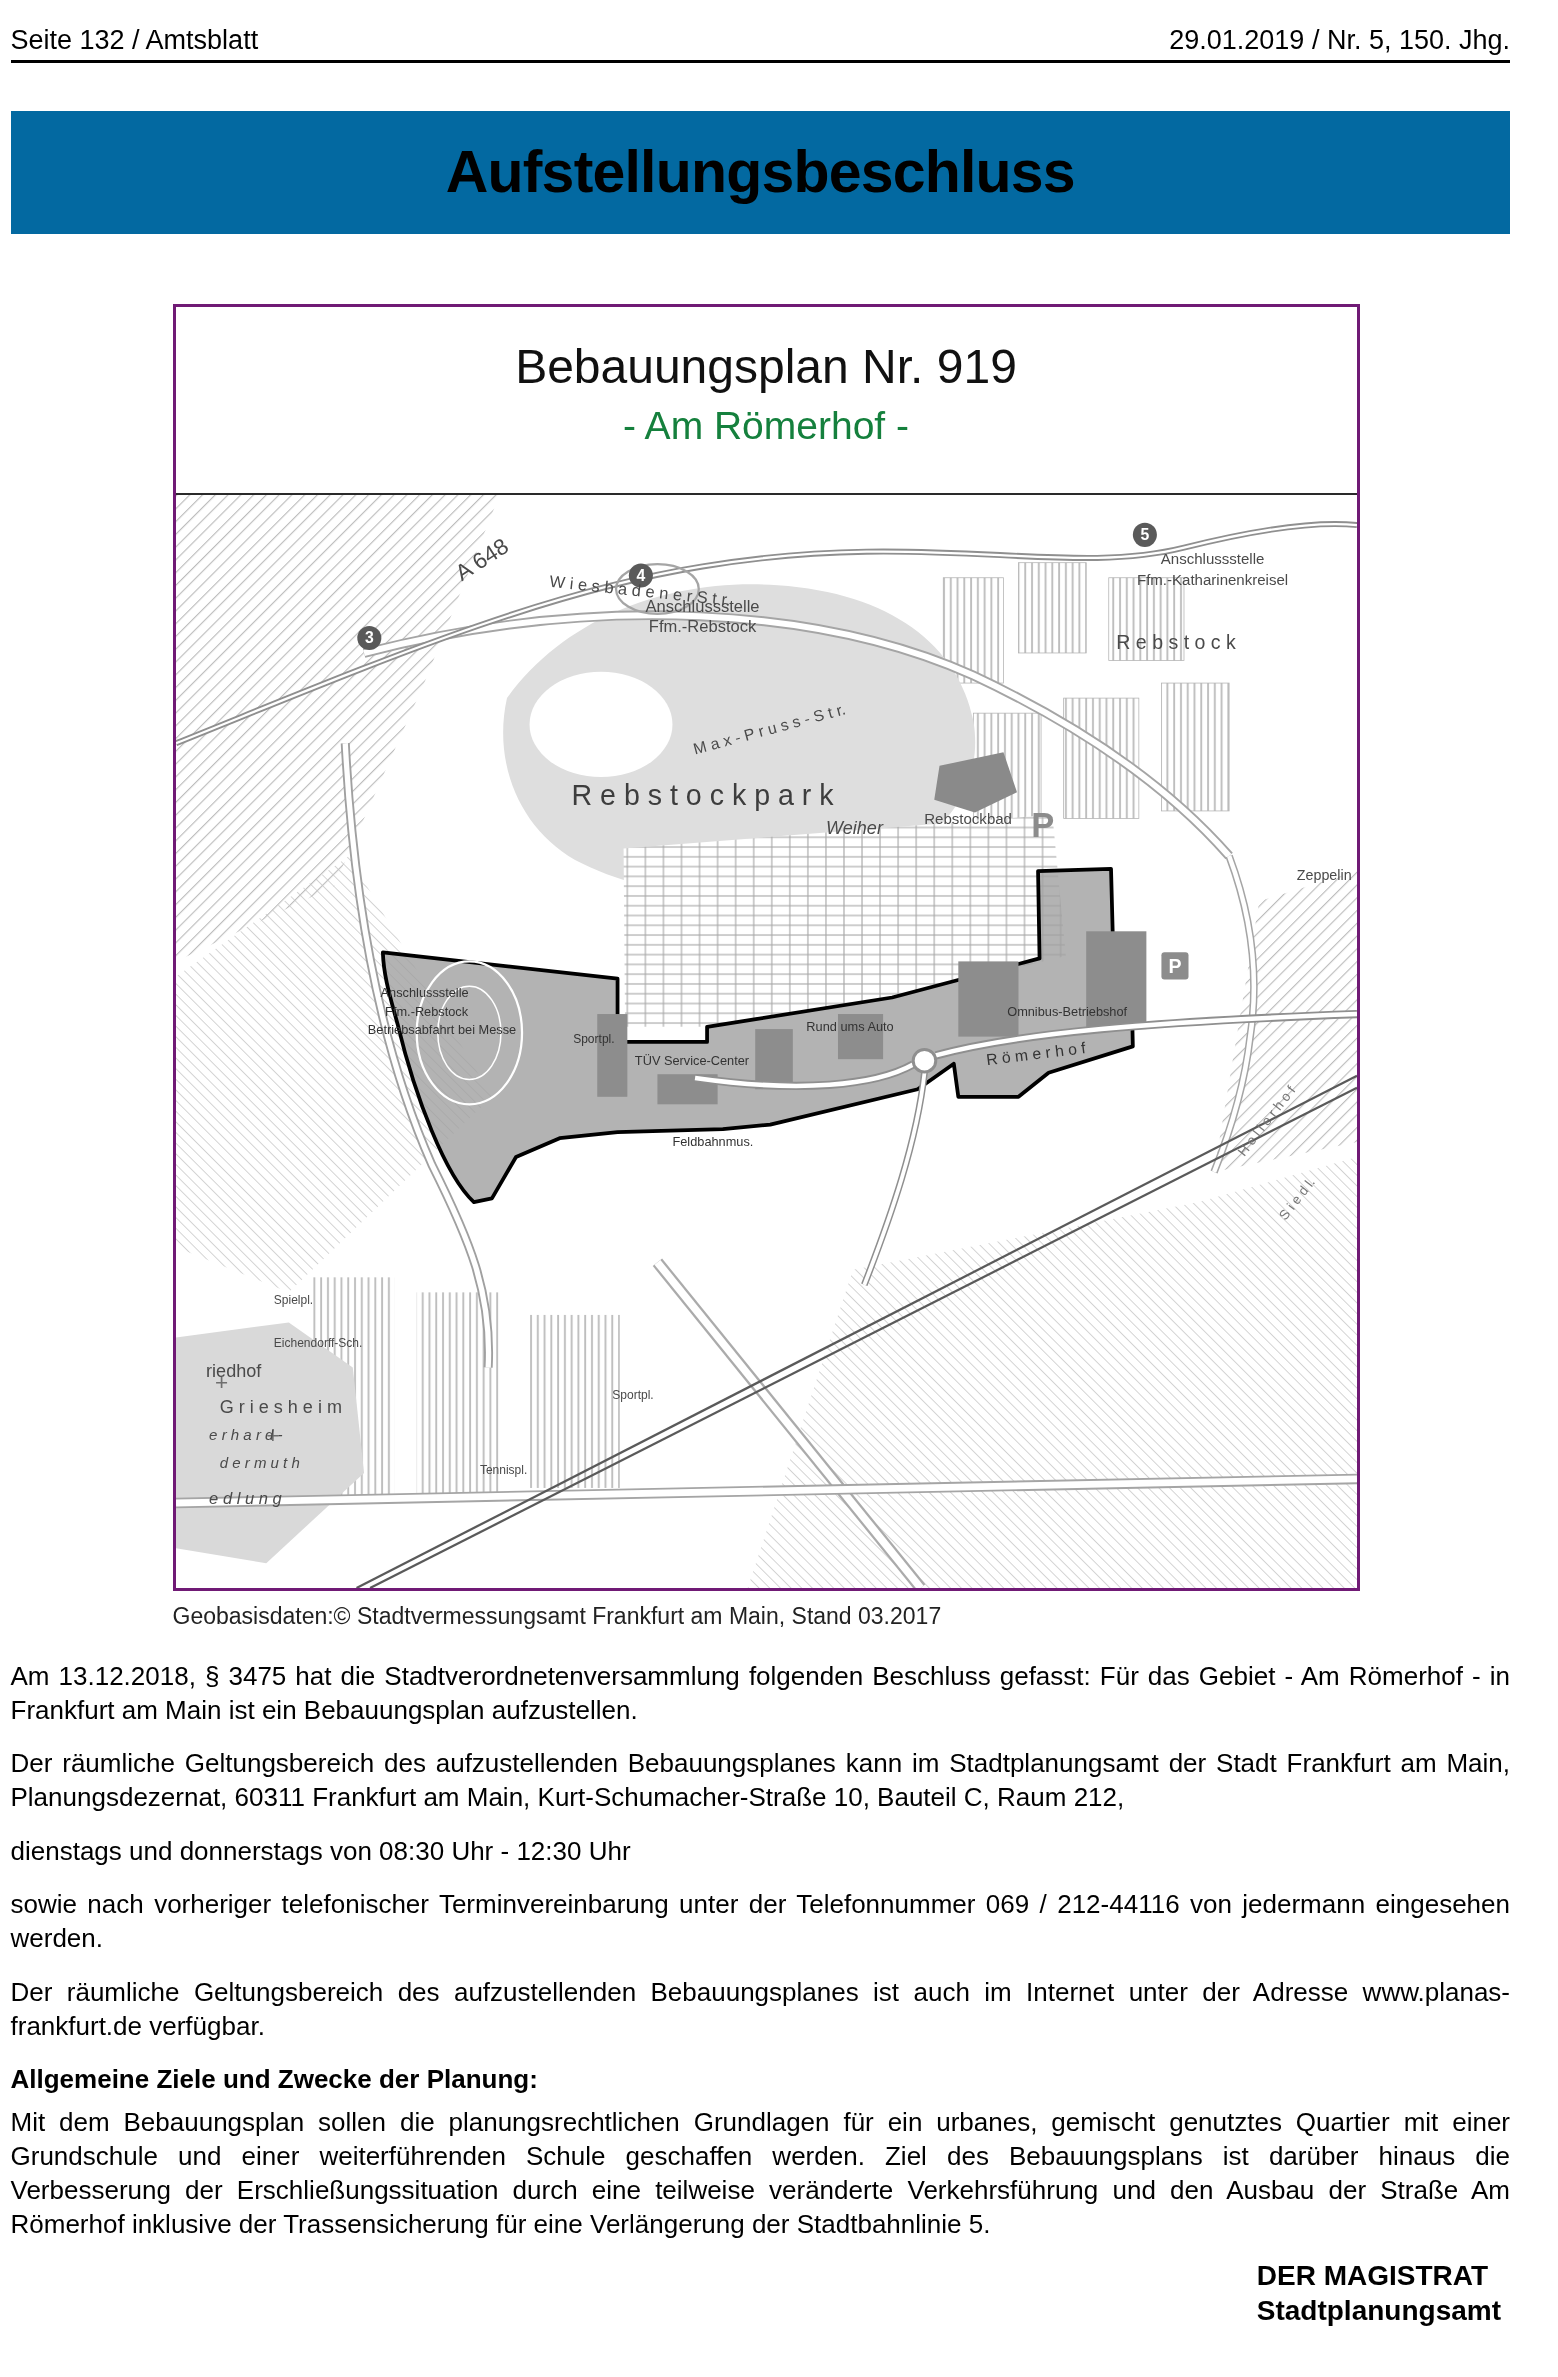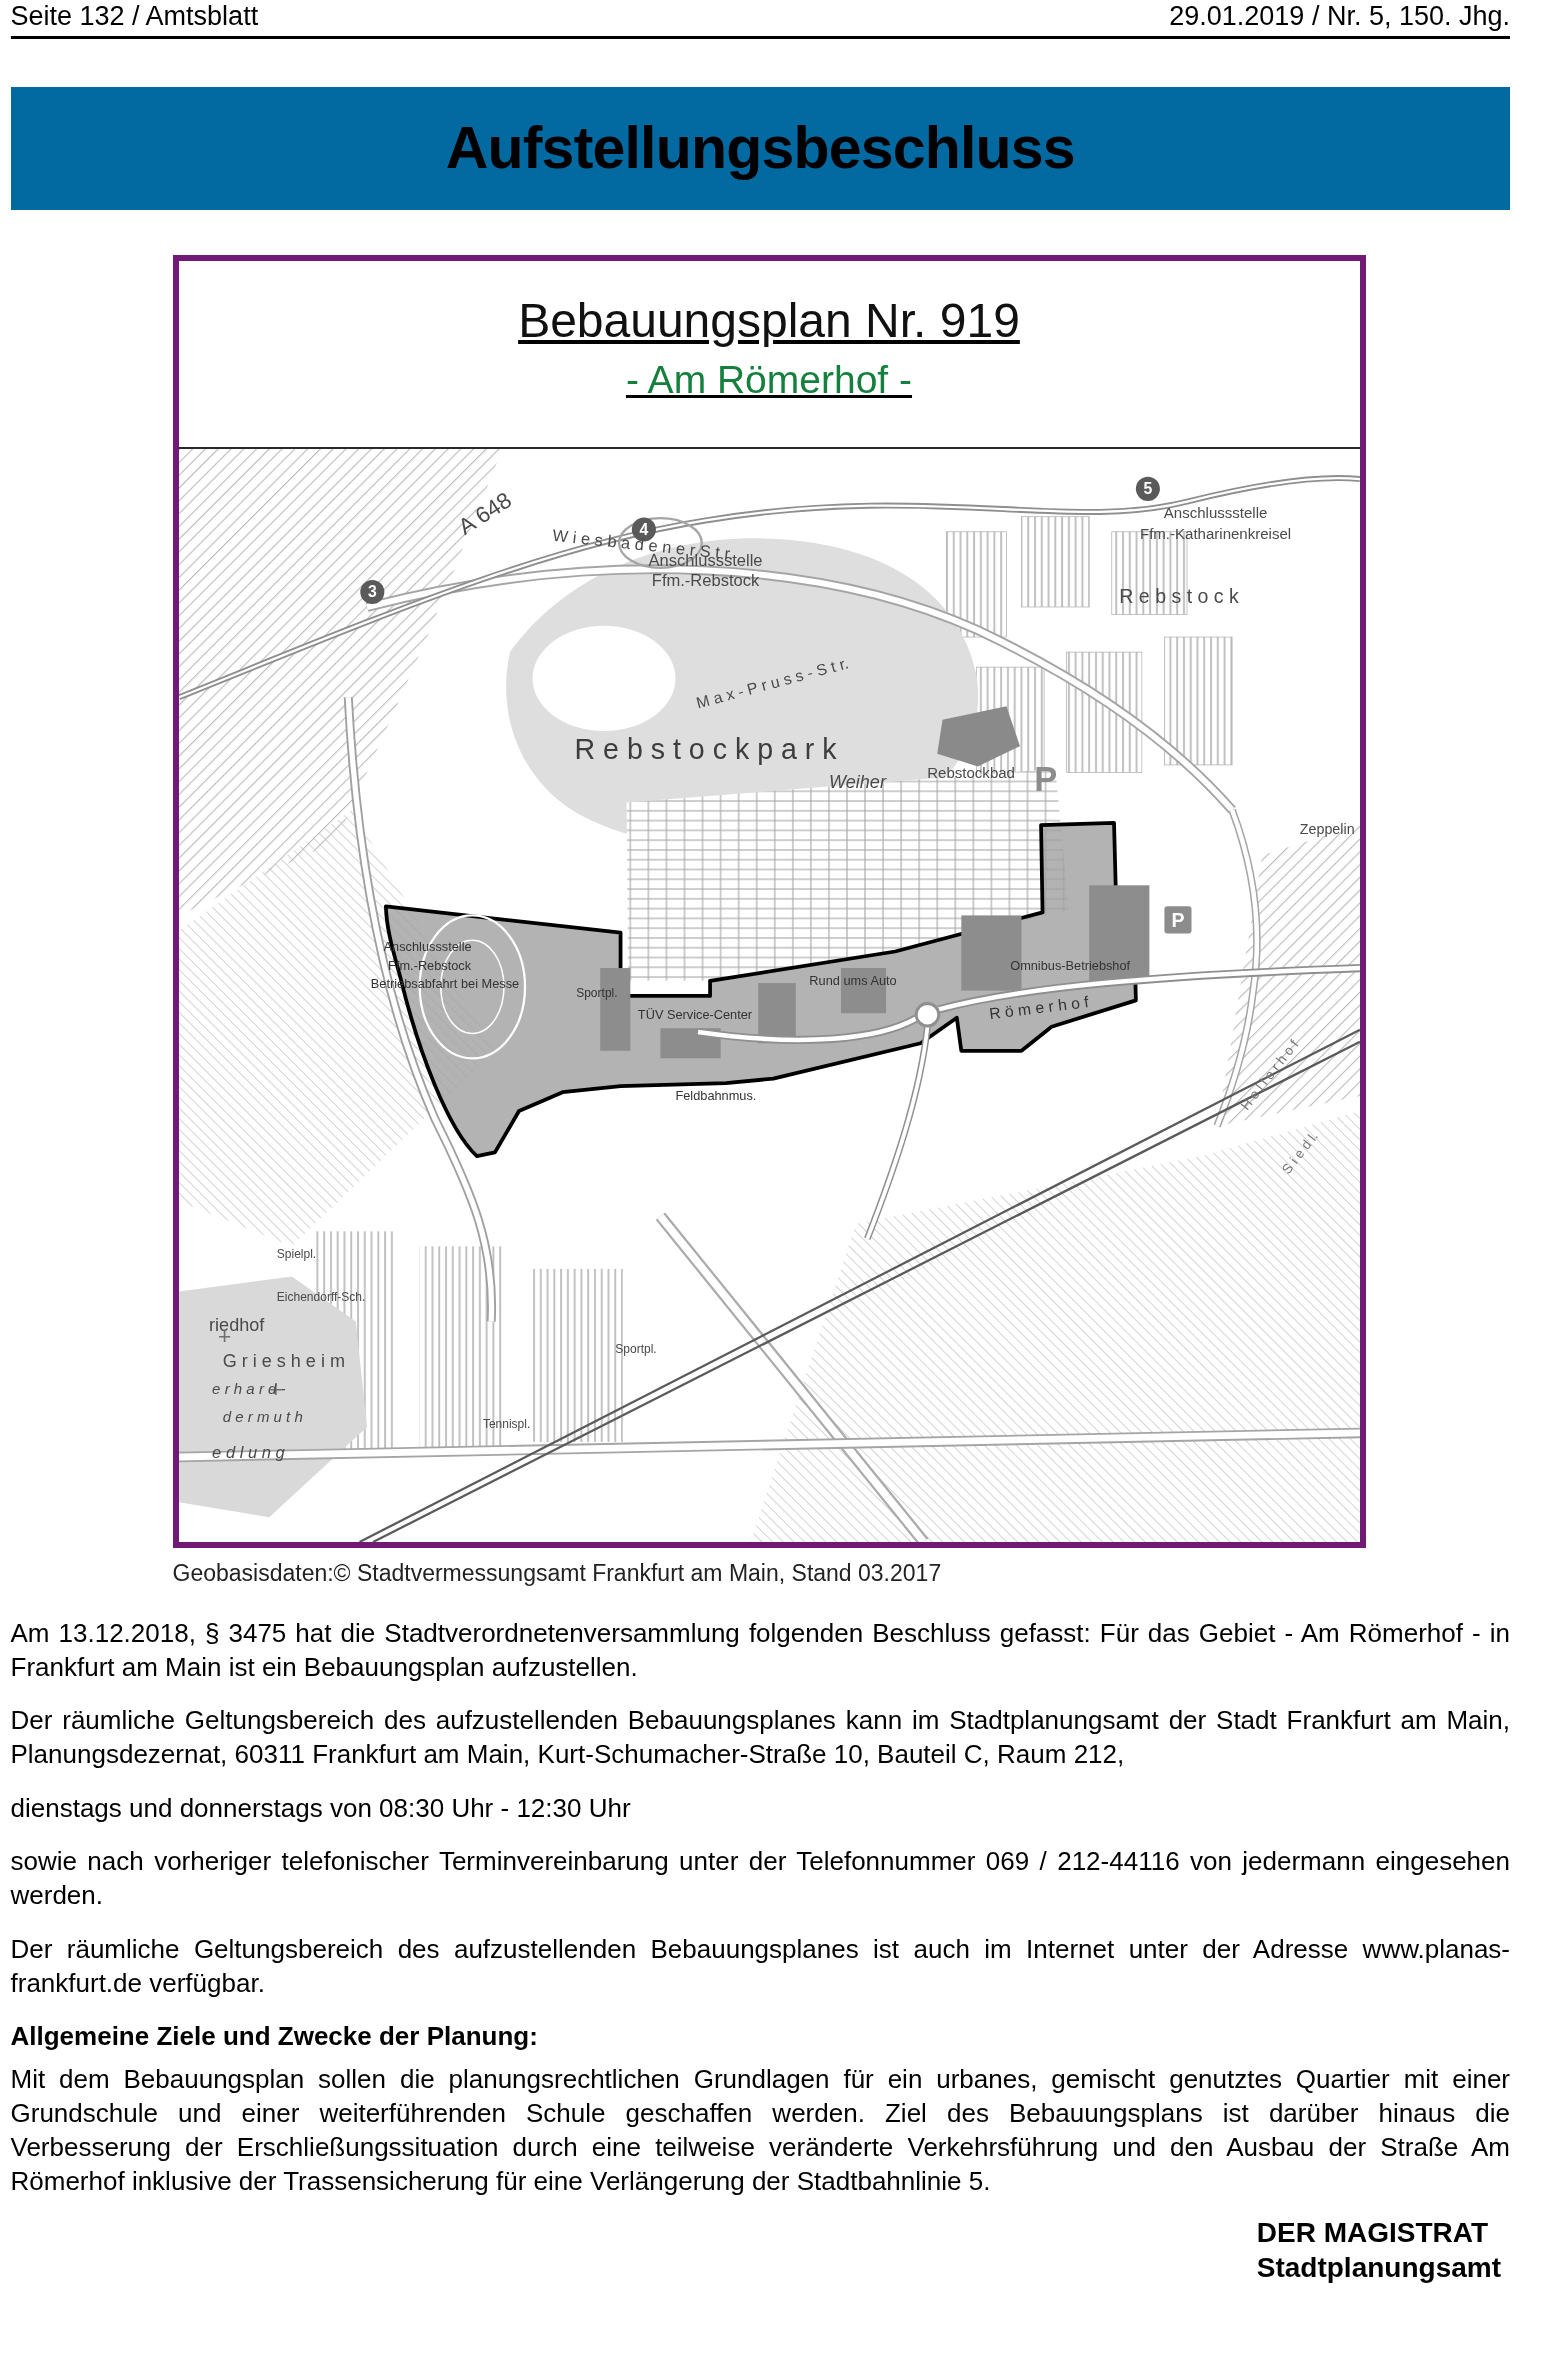--- a/index.html
+++ b/index.html
@@ -2,28 +2,28 @@
 <html style="font-size:12px"><head>
 <meta charset="utf-8">
 <style>
   html,body{margin:0;padding:0;background:#ffffff;}
   body{
     width:1558px;height:2377px;position:relative;
     font-family:"Liberation Sans","DejaVu Sans",sans-serif;
     color:#000;
   }
   .content{padding:0 48px 0 10.5px;}
-  .hdr{display:flex;justify-content:space-between;padding-top:1px;
+  .hdr{display:flex;justify-content:space-between;padding-top:25px;
        font-size:27px;line-height:30px;}
   .rule{border-top:3px solid #000;margin-top:4.5px;}
   .banner{margin-top:48px;height:123px;background:#0369a1;
           display:flex;align-items:center;justify-content:center;}
   .banner h1{margin:0;font-size:59px;font-weight:bold;letter-spacing:-0.8px;}
-  .figure{margin-top:45px;margin-left:162px;width:1181px;
-          border:6px solid #701a75;background:#fff;text-decoration:underline;}
+  .figure{margin-top:70px;margin-left:162px;width:1181px;
+          border:3px solid #701a75;background:#fff;}
   .fig-title{height:186px;border-bottom:2.3px solid #2a2a2a;text-align:center;}
   .fig-title .t1{padding-top:32px;font-size:48px;color:#111;}
   .fig-title .t2{margin-top:10.5px;font-size:39px;color:#15803d;}
   .mapwrap{width:1181px;height:1093px;overflow:hidden;}
   .caption{margin-top:12px;margin-left:162px;font-size:23px;line-height:27px;color:#222;}
   .bodytext{margin-top:29px;font-size:26px;line-height:34px;}
   .bodytext p{margin:19.6px 0 0 0;text-align:justify;}
   .bodytext p.noj{text-align:left;}
   .bodytext h3{margin:19.6px 0 0 0;font-size:26px;line-height:34px;font-weight:bold;}
   .bodytext p.tight{margin-top:9px;}

